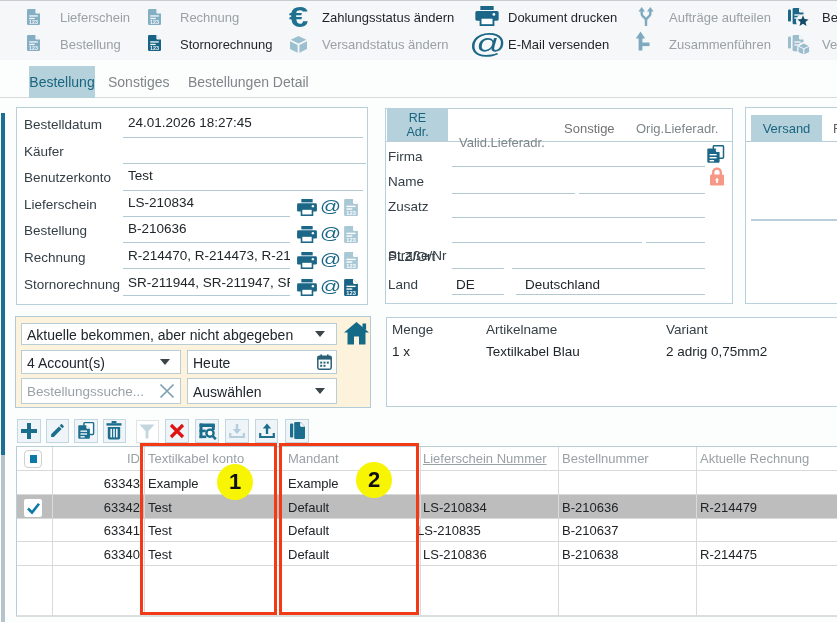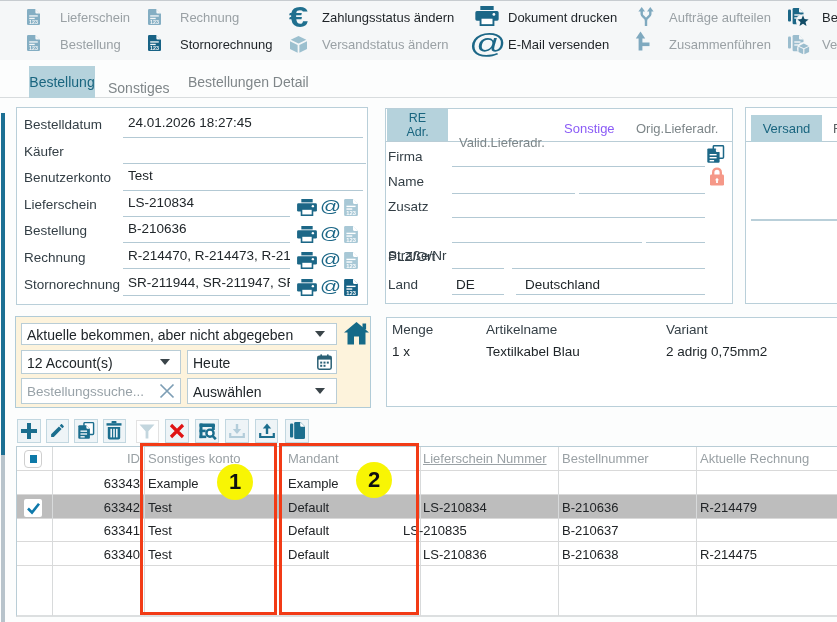--- a/index.html
+++ b/index.html
@@ -108,21 +108,21 @@
 <div class="lbl gray" style="left:60px;top:37px;">Bestellung</div>
 <div class="lbl dark" style="left:180px;top:37px;">Stornorechnung</div>
 <div class="lbl gray" style="left:322px;top:37px;">Versandstatus ändern</div>
 <div class="lbl dark" style="left:508px;top:37px;">E-Mail versenden</div>
 <div class="lbl gray" style="left:669px;top:37px;text-align:center;">Zusammenführen</div>
 <div class="lbl gray" style="left:822px;top:37px;">Versand</div>
 
 <div class="abs" style="left:0;top:60px;width:837px;height:38px;background:#fcfdfd;border-bottom:1px solid #d8dcde;"></div>
 <div class="abs" style="left:29px;top:66px;width:66px;height:32px;background:#b5d2dc;"></div>
 <div class="lbl" style="left:29px;top:74px;width:66px;text-align:center;font-size:14px;color:#19657f;">Bestellung</div>
-<div class="lbl" style="left:108px;top:74px;font-size:14px;color:#7f8689;margin-top:6px;">Sonstiges</div>
+<div class="lbl" style="left:108px;top:74px;font-size:14px;color:#7f8689;">Sonstiges</div>
 <div class="lbl" style="left:188px;top:74px;font-size:14px;color:#7f8689;">Bestellungen Detail</div>
 
 <div class="abs" style="left:1px;top:113px;width:4px;height:342px;background:#1b6f93;"></div>
 <div class="abs" style="left:1px;top:455px;width:4px;height:167px;background:#b7c3cb;"></div>
 
 <div class="panel" style="left:16px;top:107px;width:352px;height:198px;"></div>
 <div class="flabel" style="left:24px;top:117px;">Bestelldatum</div>
 <div class="flabel" style="left:24px;top:144px;">Käufer</div>
 <div class="flabel" style="left:24px;top:170px;">Benutzerkonto</div>
 <div class="flabel" style="left:24px;top:197px;">Lieferschein</div>
@@ -202,21 +202,21 @@
 
 <div class="abs" style="left:15px;top:316px;width:356px;height:92px;background:#fdf3dc;border:1px solid #b0cbd7;"></div>
 <div class="abs" style="left:21px;top:323px;width:316px;height:22px;background:#fff;border:1px solid #b9cdd6;"></div>
 <div class="fval" style="left:27px;top:327px;font-size:14px;">Aktuelle bekommen, aber nicht abgegeben</div>
 <div class="abs" style="left:315px;top:331px;width:0;height:0;border-left:5px solid transparent;border-right:5px solid transparent;border-top:6px solid #3a4449;"></div>
 <div class="abs" style="left:344px;top:322px;"><svg width="25" height="23" viewBox="0 0 25 23">
       <path d="M12.5 0 L25 10.5 H21.5 V22.5 H15 V14.5 H10 V22.5 H3.5 V10.5 H0 Z" fill="#156a88"></path>
       <rect x="18.5" y="1.5" width="3.6" height="6" fill="#156a88"></rect>
     </svg></div>
 <div class="abs" style="left:21px;top:350px;width:160px;height:24px;background:#fff;border:1px solid #b9cdd6;"></div>
-<div class="fval" style="left:27px;top:355px;font-size:14px;">12 Account(s)</div>
+<div class="fval" style="left:27px;top:355px;font-size:14px;">4 Account(s)</div>
 <div class="abs" style="left:160px;top:359px;width:0;height:0;border-left:5px solid transparent;border-right:5px solid transparent;border-top:6px solid #3a4449;"></div>
 <div class="abs" style="left:187px;top:350px;width:150px;height:24px;background:#fff;border:1px solid #b9cdd6;"></div>
 <div class="fval" style="left:193px;top:355px;font-size:14px;">Heute</div>
 <div class="abs" style="left:317px;top:354px;"><svg width="15" height="16" viewBox="0 0 15 16">
       <rect x="0.8" y="2.2" width="13.4" height="13" rx="1.6" fill="none" stroke="#2a6075" stroke-width="1.5"></rect>
       <rect x="0.8" y="2.2" width="13.4" height="3.4" fill="#2a6075"></rect>
       <rect x="3.4" y="0.4" width="1.6" height="3" fill="#2a6075"></rect>
       <rect x="10" y="0.4" width="1.6" height="3" fill="#2a6075"></rect>
       <g fill="#2a6075">
         <rect x="3.2" y="7.6" width="2" height="2"></rect>
@@ -233,21 +233,21 @@
     </svg></div>
 <div class="abs" style="left:187px;top:378px;width:150px;height:26px;background:#fff;border:1px solid #b9cdd6;"></div>
 <div class="fval" style="left:193px;top:384px;font-size:14px;">Auswählen</div>
 <div class="abs" style="left:315px;top:388px;width:0;height:0;border-left:5px solid transparent;border-right:5px solid transparent;border-top:6px solid #3a4449;"></div>
 
 <div class="panel" style="left:385px;top:108px;width:348px;height:196px;"></div>
 <div class="abs" style="left:386px;top:141px;width:346px;height:1px;background:#b9cdd6;"></div>
 <div class="abs" style="left:387px;top:109px;width:61px;height:32px;background:#b5d2dc;"></div>
 <div class="lbl" style="left:387px;top:112px;width:61px;text-align:center;font-size:12.5px;color:#19657f;line-height:13.5px;">RE<br>Adr.</div>
 <div class="lbl" style="left:459px;top:135px;color:#7d8689;">Valid.Lieferadr.</div>
-<div class="lbl" style="left:564px;top:121px;color:#8b5cf6;">Sonstige</div>
+<div class="lbl" style="left:564px;top:121px;color:#737373;">Sonstige</div>
 <div class="lbl" style="left:636px;top:121px;color:#7d8689;">Orig.Lieferadr.</div>
 <div class="flabel" style="left:388px;top:149px;">Firma</div>
 <div class="flabel" style="left:388px;top:174px;">Name</div>
 <div class="flabel" style="left:388px;top:199px;">Zusatz</div>
 <div class="flabel" style="left:388px;top:224px;margin-top:24px;">Straße/Nr</div>
 <div class="flabel" style="left:388px;top:249px;">PLZ/Ort</div>
 <div class="flabel" style="left:388px;top:277px;">Land</div>
 <div class="fval" style="left:456px;top:277px;">DE</div>
 <div class="fval" style="left:525px;top:277px;">Deutschland</div>
 <div class="uline" style="left:452px;top:166px;width:253px;"></div>
@@ -363,21 +363,21 @@
 <div class="abs" style="left:17px;top:564.5px;width:820px;height:1px;background:#d9d9d9;"></div>
 
 <div class="sep" style="left:51.5px;top:447px;height:169px;"></div>
 <div class="sep" style="left:143.5px;top:447px;height:169px;"></div>
 <div class="sep" style="left:280px;top:447px;height:169px;"></div>
 <div class="sep" style="left:419.5px;top:447px;height:169px;"></div>
 <div class="sep" style="left:557.5px;top:447px;height:169px;"></div>
 <div class="sep" style="left:695.5px;top:447px;height:169px;"></div>
 
 <div class="hcell" style="left:52px;top:451px;width:88px;text-align:right;">ID</div>
-<div class="hcell" style="left:148px;top:451px;">Sonstiges konto</div>
+<div class="hcell" style="left:148px;top:451px;">Textilkabel konto</div>
 <div class="hcell" style="left:288px;top:451px;">Mandant</div>
 <div class="hcell" style="left:423px;top:451px;text-decoration:underline;">Lieferschein Nummer</div>
 <div class="hcell" style="left:562px;top:451px;">Bestellnummer</div>
 <div class="hcell" style="left:700px;top:451px;">Aktuelle Rechnung</div>
 
 <div class="abs" style="left:24px;top:450px;width:17.5px;height:17.5px;background:#fff;border:1.5px solid #cfcfcf;border-radius:4px;"></div>
 <div class="abs" style="left:29.5px;top:455px;width:7.5px;height:7.5px;background:#0d79a8;"></div>
 
 <div class="abs" style="left:24px;top:499px;width:17.5px;height:17.5px;background:#fff;border-radius:2px;"></div>
 <div class="abs" style="left:24px;top:499px;"><svg width="18" height="18" viewBox="0 0 18 18">
@@ -389,21 +389,21 @@
 <div class="cell" style="left:288px;top:476px;">Example</div>
 <div class="cell" style="left:52px;top:499.5px;width:88px;text-align:right;">63342</div>
 <div class="cell" style="left:148px;top:499.5px;">Test</div>
 <div class="cell" style="left:288px;top:499.5px;">Default</div>
 <div class="cell" style="left:423px;top:499.5px;">LS-210834</div>
 <div class="cell" style="left:562px;top:499.5px;">B-210636</div>
 <div class="cell" style="left:700px;top:499.5px;">R-214479</div>
 <div class="cell" style="left:52px;top:523px;width:88px;text-align:right;">63341</div>
 <div class="cell" style="left:148px;top:523px;">Test</div>
 <div class="cell" style="left:288px;top:523px;">Default</div>
-<div class="cell" style="left:403px;top:523px;">LS-210835</div>
+<div class="cell" style="left:417px;top:523px;">LS-210835</div>
 <div class="cell" style="left:562px;top:523px;">B-210637</div>
 <div class="cell" style="left:52px;top:546.5px;width:88px;text-align:right;">63340</div>
 <div class="cell" style="left:148px;top:546.5px;">Test</div>
 <div class="cell" style="left:288px;top:546.5px;">Default</div>
 <div class="cell" style="left:423px;top:546.5px;">LS-210836</div>
 <div class="cell" style="left:562px;top:546.5px;">B-210638</div>
 <div class="cell" style="left:700px;top:546.5px;">R-214475</div>
 
 <div class="abs" style="left:140px;top:442.5px;width:136.5px;height:172px;border:3px solid #f23b16;"></div>
 <div class="abs" style="left:279px;top:442.5px;width:140px;height:172px;border:3px solid #f23b16;"></div>

